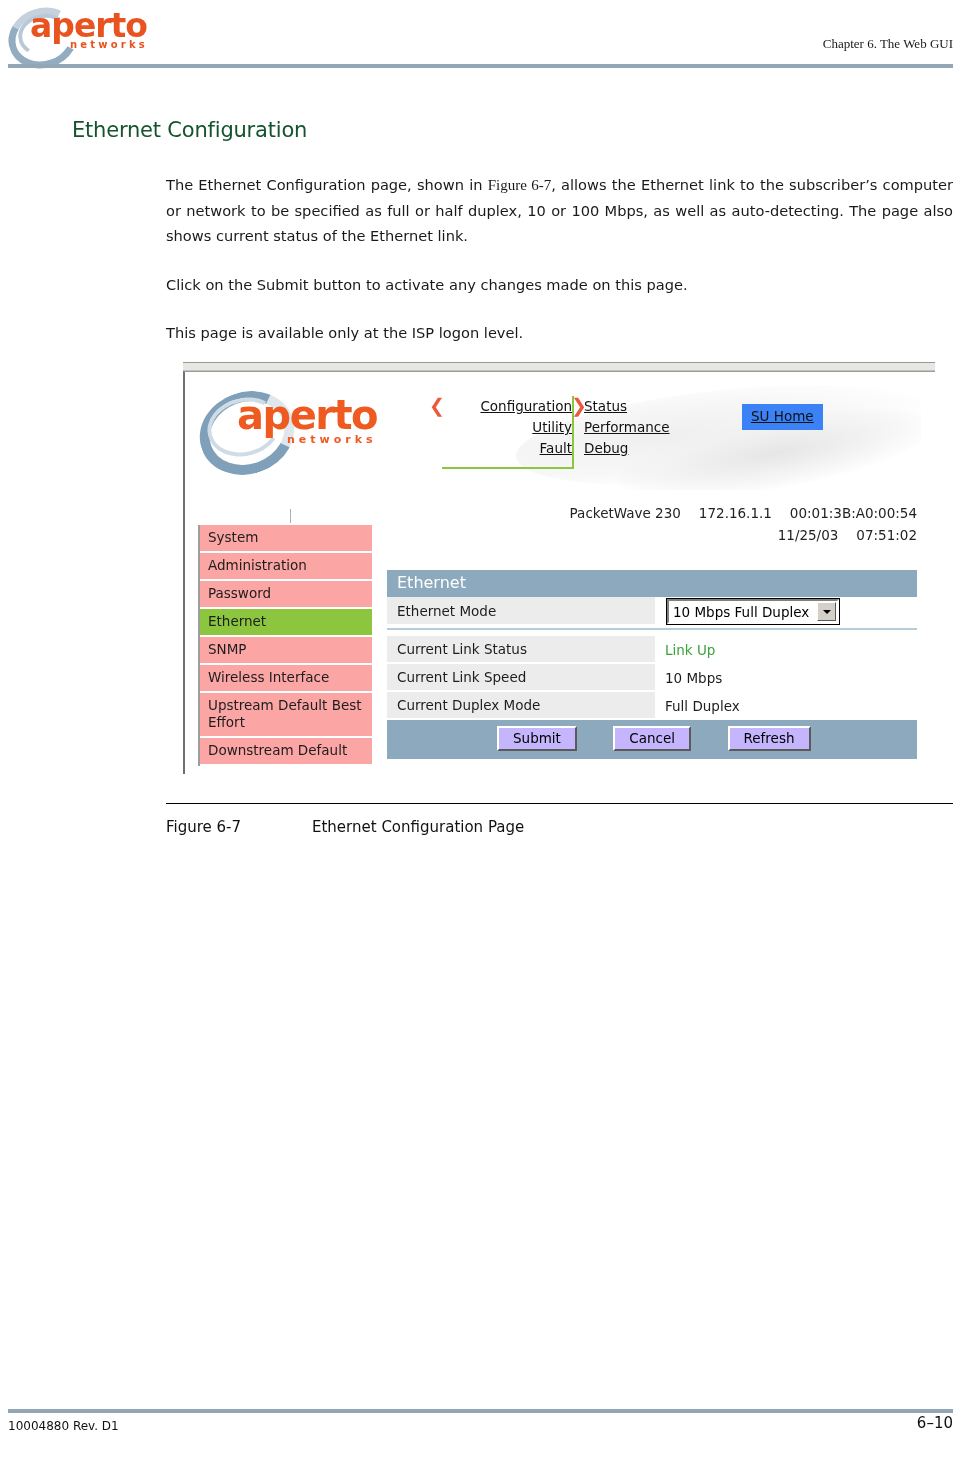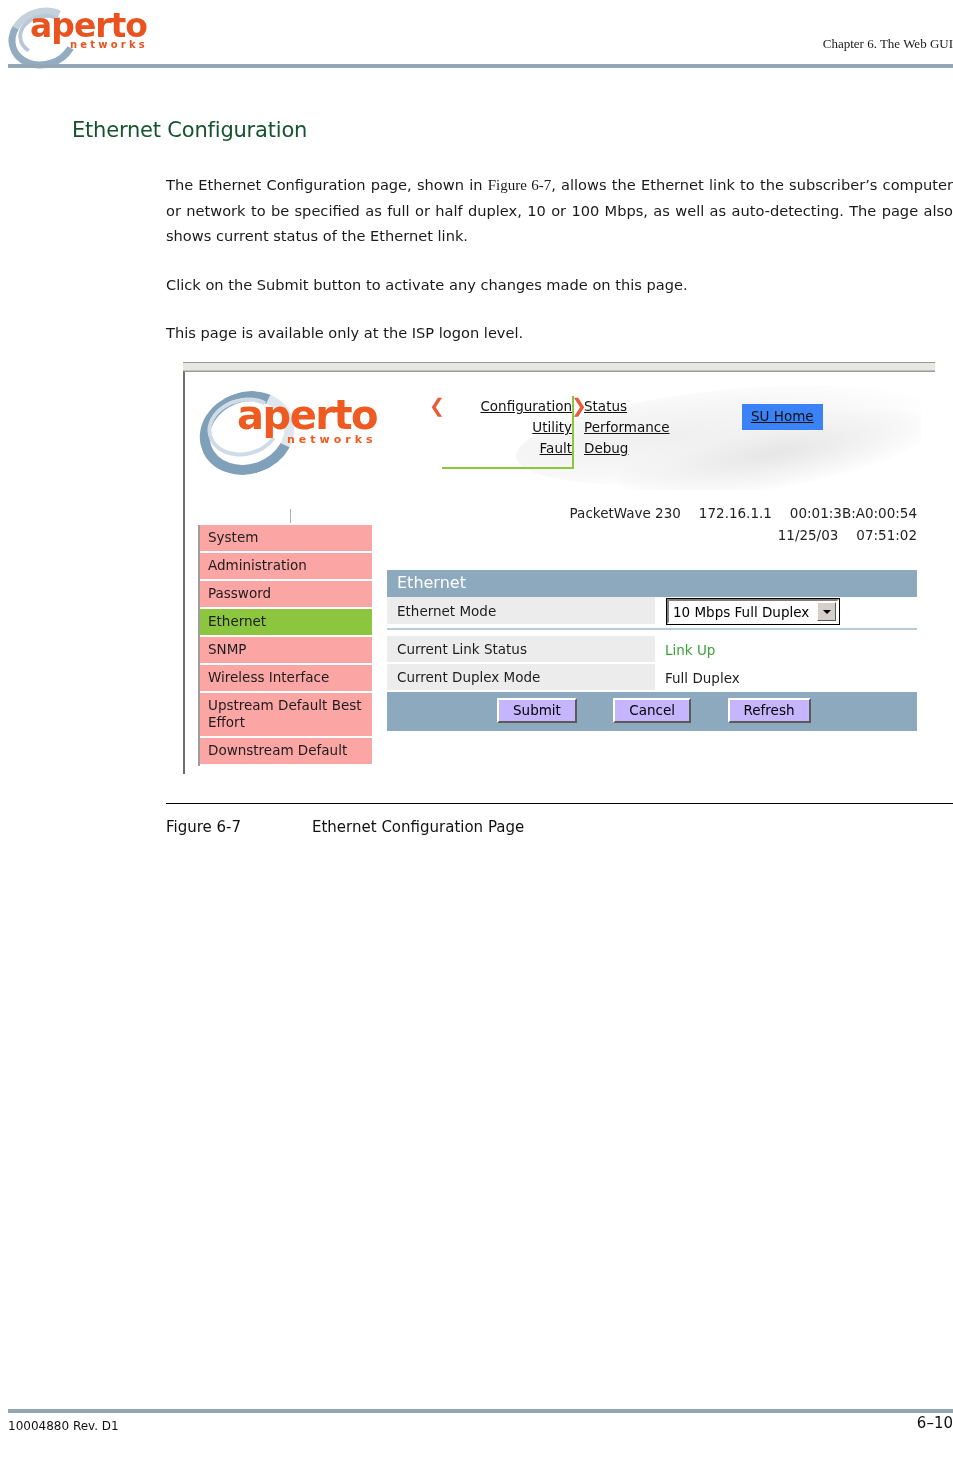--- a/index.html
+++ b/index.html
@@ -581,20 +581,24 @@
         </div>
       </div>
 
       <div class="divider-row"></div>
 
       <div class="panel-row">
         <div class="lbl">Current Link Status</div>
         <div class="val green">Link Up</div>
       </div>
 
+      <div class="panel-row">
+        <div class="lbl">Current Link Speed</div>
+        <div class="val">10 Mbps</div>
+      </div>
 
       <div class="panel-row">
         <div class="lbl">Current Duplex Mode</div>
         <div class="val">Full Duplex</div>
       </div>
 
       <div class="btn-bar">
         <span class="ui-btn">Submit</span>
         <span class="ui-btn">Cancel</span>
         <span class="ui-btn">Refresh</span>

